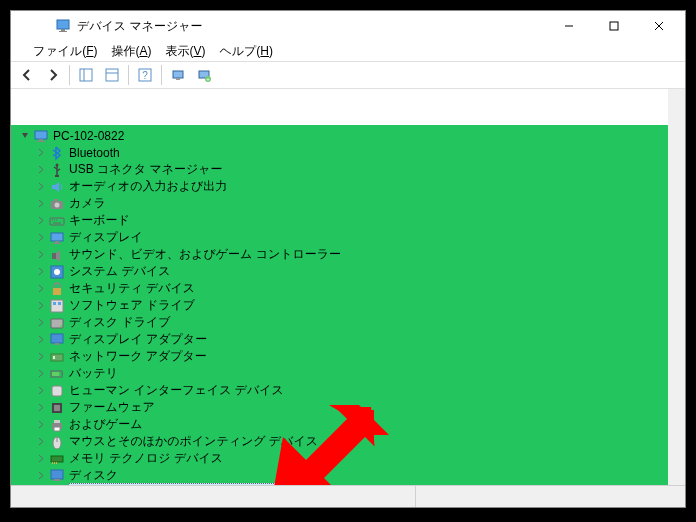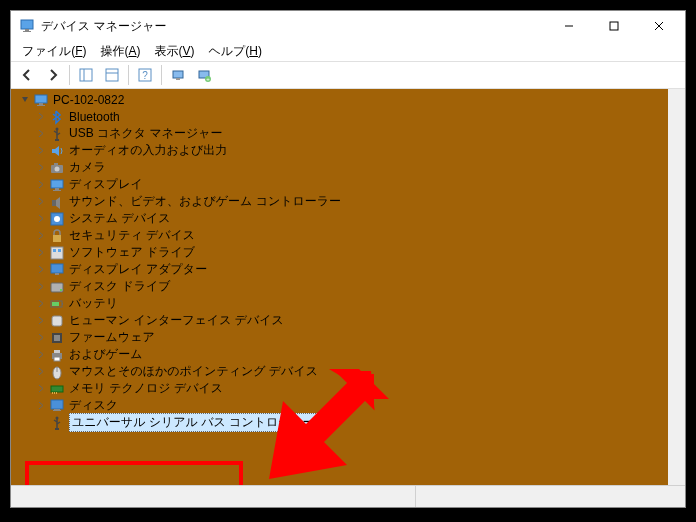--- a/index.html
+++ b/index.html
@@ -1,32 +1,32 @@
 <!DOCTYPE html>
 <html><head>
 <meta charset="utf-8">
 <style>
 * { margin: 0; padding: 0; box-sizing: border-box; }
 body { font-family: "Yu Gothic UI", "Meiryo", sans-serif; font-size: 12px; background: #000; width: 696px; height: 522px; overflow: hidden; }
 .window { position: absolute; top: 10px; left: 10px; width: 676px; height: 498px; background: #fff; border: 1px solid #888; display: flex; flex-direction: column; }
-.titlebar { height: 30px; display: flex; align-items: center; padding: 0 4px 0 8px; background: #fff; }
+.titlebar { height: 30px; display: flex; align-items: center; padding: 0 4px 0 8px; background: #fff; margin-left: 36px; }
 .titlebar-icon { width: 16px; height: 16px; margin-right: 6px; }
 .titlebar-title { flex: 1; font-size: 12px; }
 .win-controls { display: flex; }
 .win-btn { width: 45px; height: 28px; display: flex; align-items: center; justify-content: center; font-family: "Segoe UI Symbol", sans-serif; }
 
-.menubar { height: 20px; display: flex; align-items: center; padding: 0 5px; background: #fff; gap: 2px; }
+.menubar { height: 20px; display: flex; align-items: center; padding: 0 16px; background: #fff; gap: 2px; }
 .menu-item { padding: 2px 6px; }
 .menu-item u { text-decoration: underline; }
 
 .toolbar { height: 28px; display: flex; align-items: center; padding: 2px 4px; border-top: 1px solid #e0e0e0; border-bottom: 1px solid #e0e0e0; gap: 2px; }
 .tool-btn { width: 24px; height: 24px; display: flex; align-items: center; justify-content: center; border: 1px solid transparent; }
 .tool-sep { width: 1px; height: 20px; background: #d0d0d0; margin: 0 2px; }
 
-.content { flex: 1; overflow: auto; background: #a16207; position: relative; }
+.content { flex: 1; overflow: auto; background: #22c55e; position: relative; margin-top: 36px; }
 .tree { padding: 2px 4px; }
 .tree-root { display: flex; align-items: center; height: 17px; padding-left: 4px; }
 .tree-item { display: flex; align-items: center; height: 17px; padding-left: 20px; }
 .expander { width: 12px; height: 12px; display: flex; align-items: center; justify-content: center; margin-right: 2px; }
 .expander svg { width: 9px; height: 9px; }
 .node-icon { width: 16px; height: 16px; margin-right: 4px; flex-shrink:0; }
 .node-label { white-space: nowrap; }
 .selected .node-label { background: #cce8ff; border: 1px dotted #666; padding: 0 2px; }
 
 .highlight-box { position: absolute; border: 4px solid #ff0000; pointer-events: none; }
@@ -190,20 +190,35 @@
             </svg>
             <span class="node-label">カメラ</span>
           </div>
           <div class="tree-item">
             <span class="expander">
               <svg viewBox="0 0 9 9">
                 <path d="M2 1 L6 4.5 L2 8" fill="none" stroke="#666" stroke-width="1"></path>
               </svg>
             </span>
             <svg class="node-icon" viewBox="0 0 16 16">
+              <rect x="1" y="5" width="14" height="7" rx="1" fill="none" stroke="#666"></rect>
+              <line x1="3" y1="7" x2="4" y2="7" stroke="#666"></line>
+              <line x1="5" y1="7" x2="6" y2="7" stroke="#666"></line>
+              <line x1="7" y1="7" x2="8" y2="7" stroke="#666"></line>
+              <line x1="4" y1="10" x2="12" y2="10" stroke="#666"></line>
+            </svg>
+            <span class="node-label">キーボード</span>
+          </div>
+          <div class="tree-item">
+            <span class="expander">
+              <svg viewBox="0 0 9 9">
+                <path d="M2 1 L6 4.5 L2 8" fill="none" stroke="#666" stroke-width="1"></path>
+              </svg>
+            </span>
+            <svg class="node-icon" viewBox="0 0 16 16">
               <rect x="2" y="3" width="12" height="8" fill="#5aa3e8" stroke="#2b6cb0"></rect>
               <rect x="6" y="11" width="4" height="2" fill="#888"></rect>
               <rect x="4" y="13" width="8" height="1" fill="#888"></rect>
             </svg>
             <span class="node-label">ディスプレイ</span>
           </div>
           <div class="tree-item">
             <span class="expander">
               <svg viewBox="0 0 9 9">
                 <path d="M2 1 L6 4.5 L2 8" fill="none" stroke="#666" stroke-width="1"></path>
@@ -252,36 +267,48 @@
             </svg>
             <span class="node-label">ソフトウェア ドライブ</span>
           </div>
           <div class="tree-item">
             <span class="expander">
               <svg viewBox="0 0 9 9">
                 <path d="M2 1 L6 4.5 L2 8" fill="none" stroke="#666" stroke-width="1"></path>
               </svg>
             </span>
             <svg class="node-icon" viewBox="0 0 16 16">
+              <rect x="2" y="4" width="12" height="9" rx="1" fill="#b0b0b0" stroke="#666"></rect>
+              <circle cx="12" cy="11" r="1" fill="#4d4"></circle>
+            </svg>
+            <span class="node-label">ディスク ドライブ</span>
+          </div>
+          <div class="tree-item">
+            <span class="expander">
+              <svg viewBox="0 0 9 9">
+                <path d="M2 1 L6 4.5 L2 8" fill="none" stroke="#666" stroke-width="1"></path>
+              </svg>
+            </span>
+            <svg class="node-icon" viewBox="0 0 16 16">
               <rect x="2" y="2" width="12" height="9" fill="#4a90d9" stroke="#2b6cb0"></rect>
               <rect x="6" y="11" width="4" height="2" fill="#888"></rect>
             </svg>
             <span class="node-label">ディスプレイ アダプター</span>
           </div>
           <div class="tree-item">
             <span class="expander">
               <svg viewBox="0 0 9 9">
                 <path d="M2 1 L6 4.5 L2 8" fill="none" stroke="#666" stroke-width="1"></path>
               </svg>
             </span>
             <svg class="node-icon" viewBox="0 0 16 16">
-              <rect x="2" y="4" width="12" height="9" rx="1" fill="#b0b0b0" stroke="#666"></rect>
-              <circle cx="12" cy="11" r="1" fill="#4d4"></circle>
-            </svg>
-            <span class="node-label">ディスク ドライブ</span>
+              <rect x="2" y="5" width="12" height="7" fill="#6a6" stroke="#383"></rect>
+              <rect x="4" y="7" width="2" height="3" fill="#cfc"></rect>
+            </svg>
+            <span class="node-label">ネットワーク アダプター</span>
           </div>
           <div class="tree-item">
             <span class="expander">
               <svg viewBox="0 0 9 9">
                 <path d="M2 1 L6 4.5 L2 8" fill="none" stroke="#666" stroke-width="1"></path>
               </svg>
             </span>
             <svg class="node-icon" viewBox="0 0 16 16">
               <rect x="2" y="5" width="11" height="6" fill="none" stroke="#666"></rect>
               <rect x="13" y="7" width="1" height="2" fill="#666"></rect>

